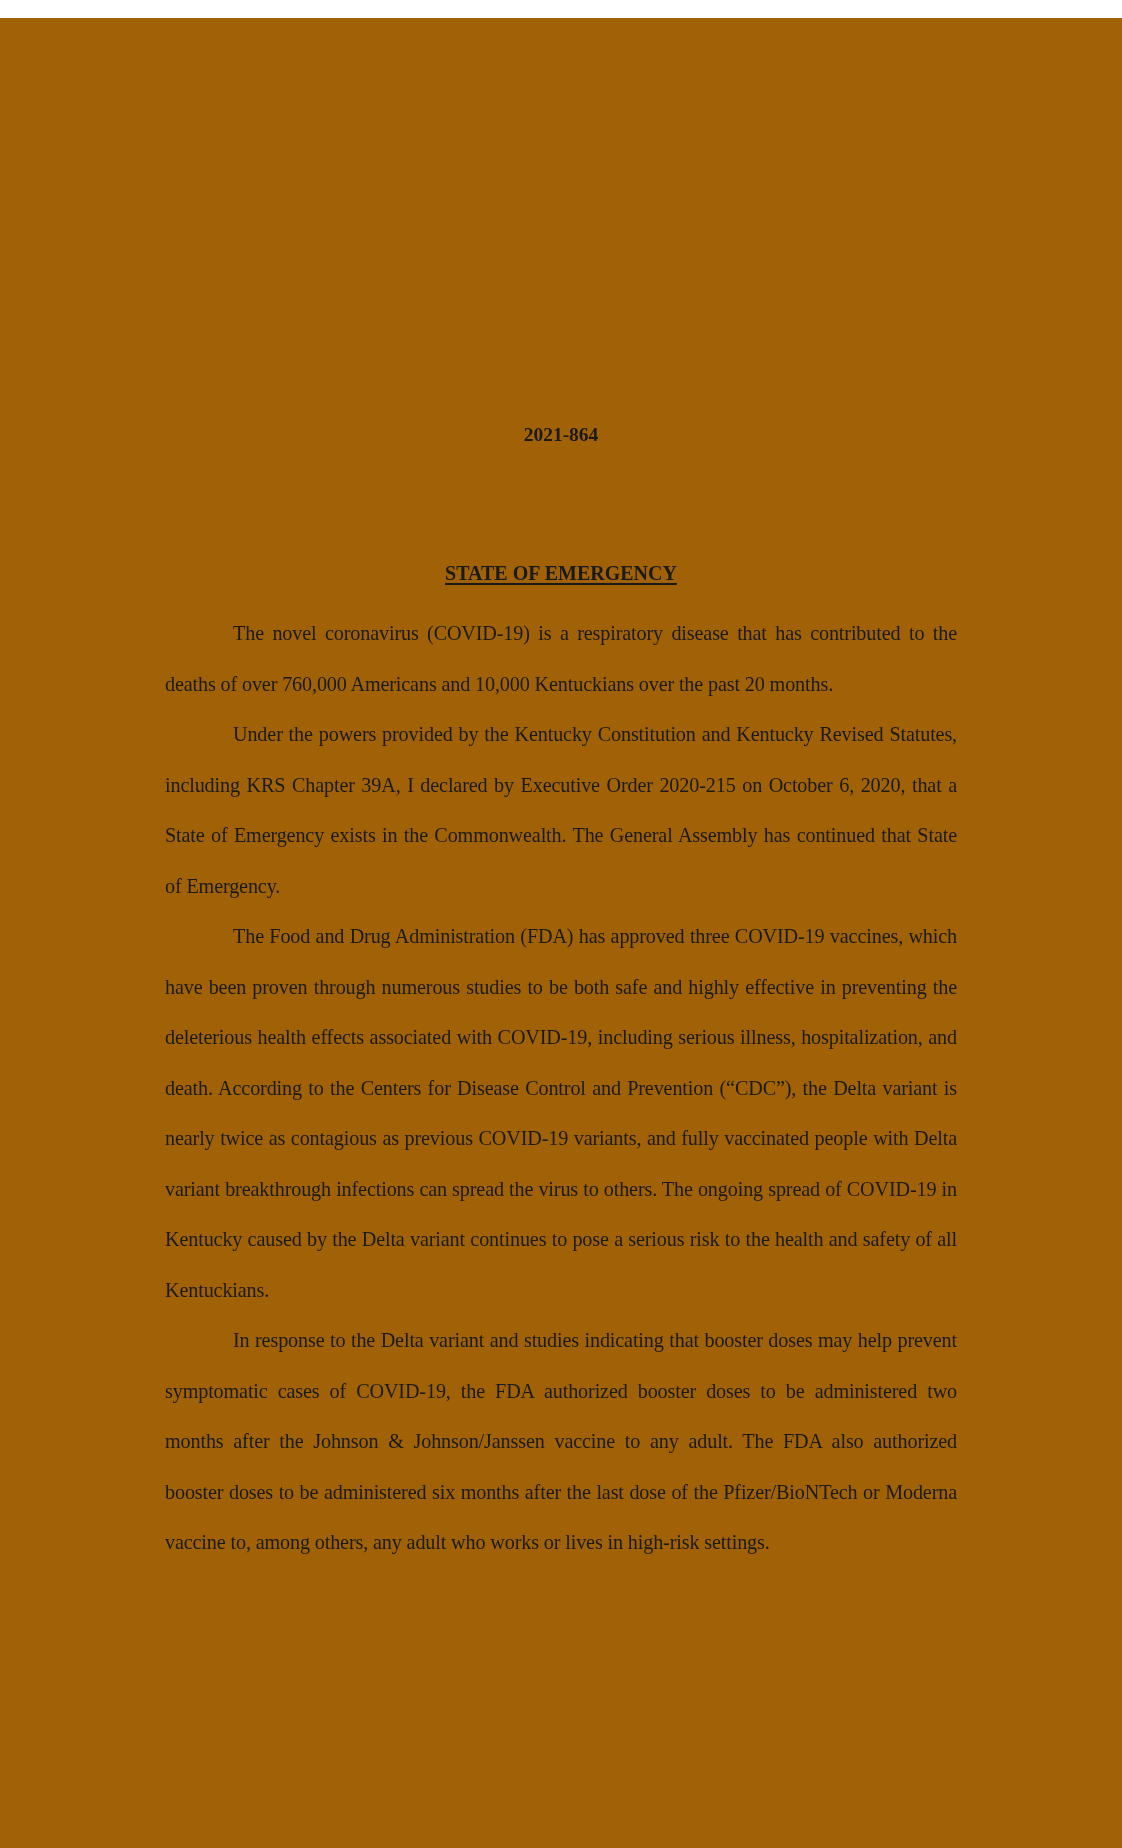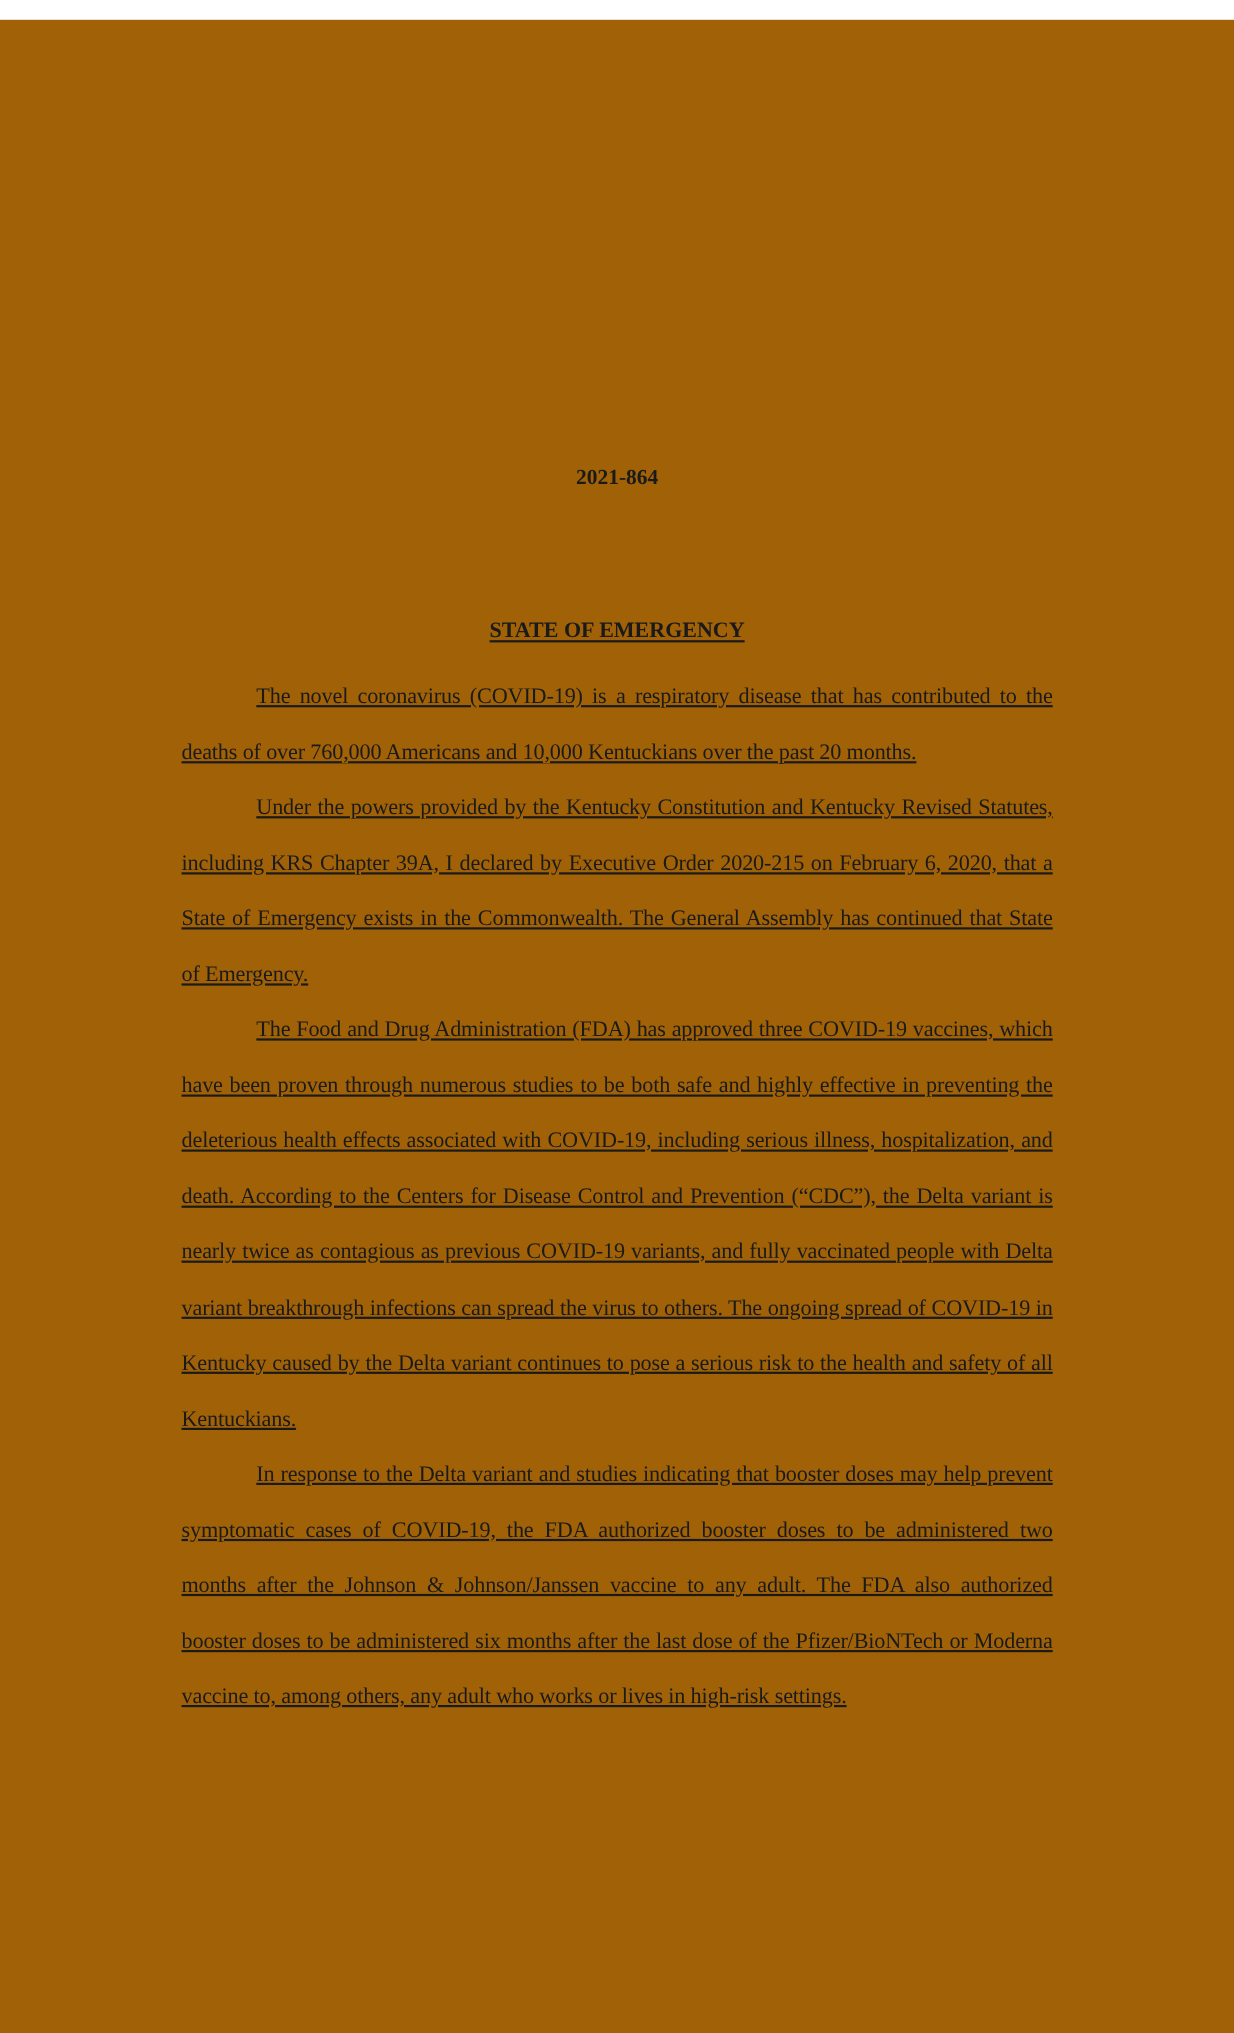--- a/index.html
+++ b/index.html
@@ -53,36 +53,35 @@
       top: 590px;
       width: 792px;
       font-size: 20.2px;
       line-height: 50.5px;
       text-align: justify;
       letter-spacing: -0.15px;
     }
     .body-text p {
       margin: 0;
       text-indent: 68px;
-      text-decoration: underline;
     }
   </style>
 </head>
 <body>
 
 <div class="page">
 
   <div class="order-header">
     <div>2021-864</div>
   </div>
 
   <div class="heading">
     <span>STATE OF EMERGENCY</span>
   </div>
 
   <div class="body-text">
     <p>The novel coronavirus (COVID-19) is a respiratory disease that has contributed to the deaths of over 760,000 Americans and 10,000 Kentuckians over the past 20 months.</p>
-    <p>Under the powers provided by the Kentucky Constitution and Kentucky Revised Statutes, including KRS Chapter 39A, I declared by Executive Order 2020-215 on February 6, 2020, that a State of Emergency exists in the Commonwealth. The General Assembly has continued that State of Emergency.</p>
+    <p>Under the powers provided by the Kentucky Constitution and Kentucky Revised Statutes, including KRS Chapter 39A, I declared by Executive Order 2020-215 on October 6, 2020, that a State of Emergency exists in the Commonwealth. The General Assembly has continued that State of Emergency.</p>
     <p>The Food and Drug Administration (FDA) has approved three COVID-19 vaccines, which have been proven through numerous studies to be both safe and highly effective in preventing the deleterious health effects associated with COVID-19, including serious illness, hospitalization, and death. According to the Centers for Disease Control and Prevention (“CDC”), the Delta variant is nearly twice as contagious as previous COVID-19 variants, and fully vaccinated people with Delta variant breakthrough infections can spread the virus to others. The ongoing spread of COVID-19 in Kentucky caused by the Delta variant continues to pose a serious risk to the health and safety of all Kentuckians.</p>
     <p>In response to the Delta variant and studies indicating that booster doses may help prevent symptomatic cases of COVID-19, the FDA authorized booster doses to be administered two months after the Johnson &amp; Johnson/Janssen vaccine to any adult. The FDA also authorized booster doses to be administered six months after the last dose of the Pfizer/BioNTech or Moderna vaccine to, among others, any adult who works or lives in high-risk settings.</p>
   </div>
 
 </div>
 
 </body></html>

